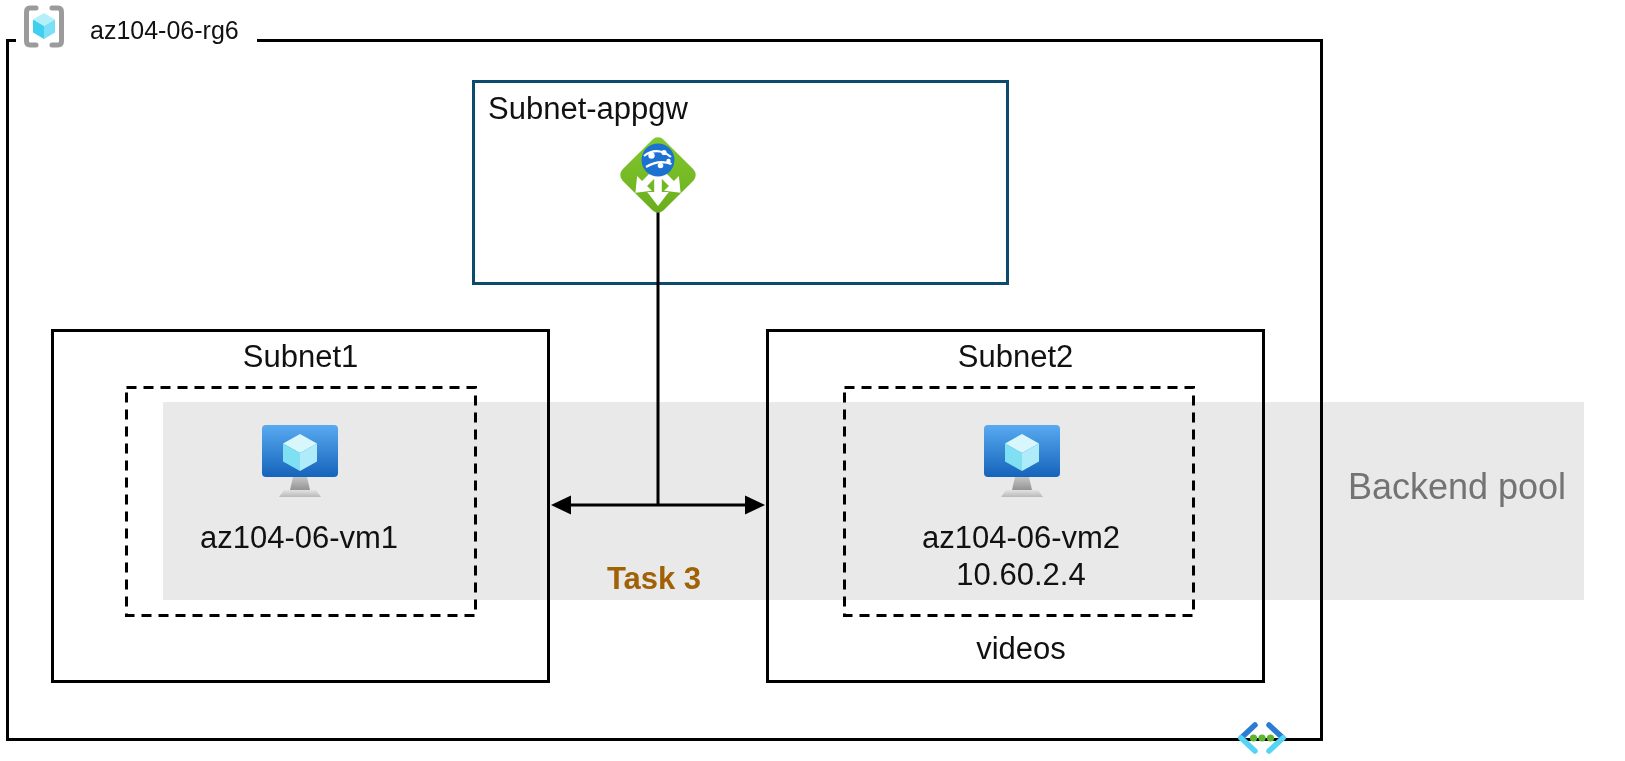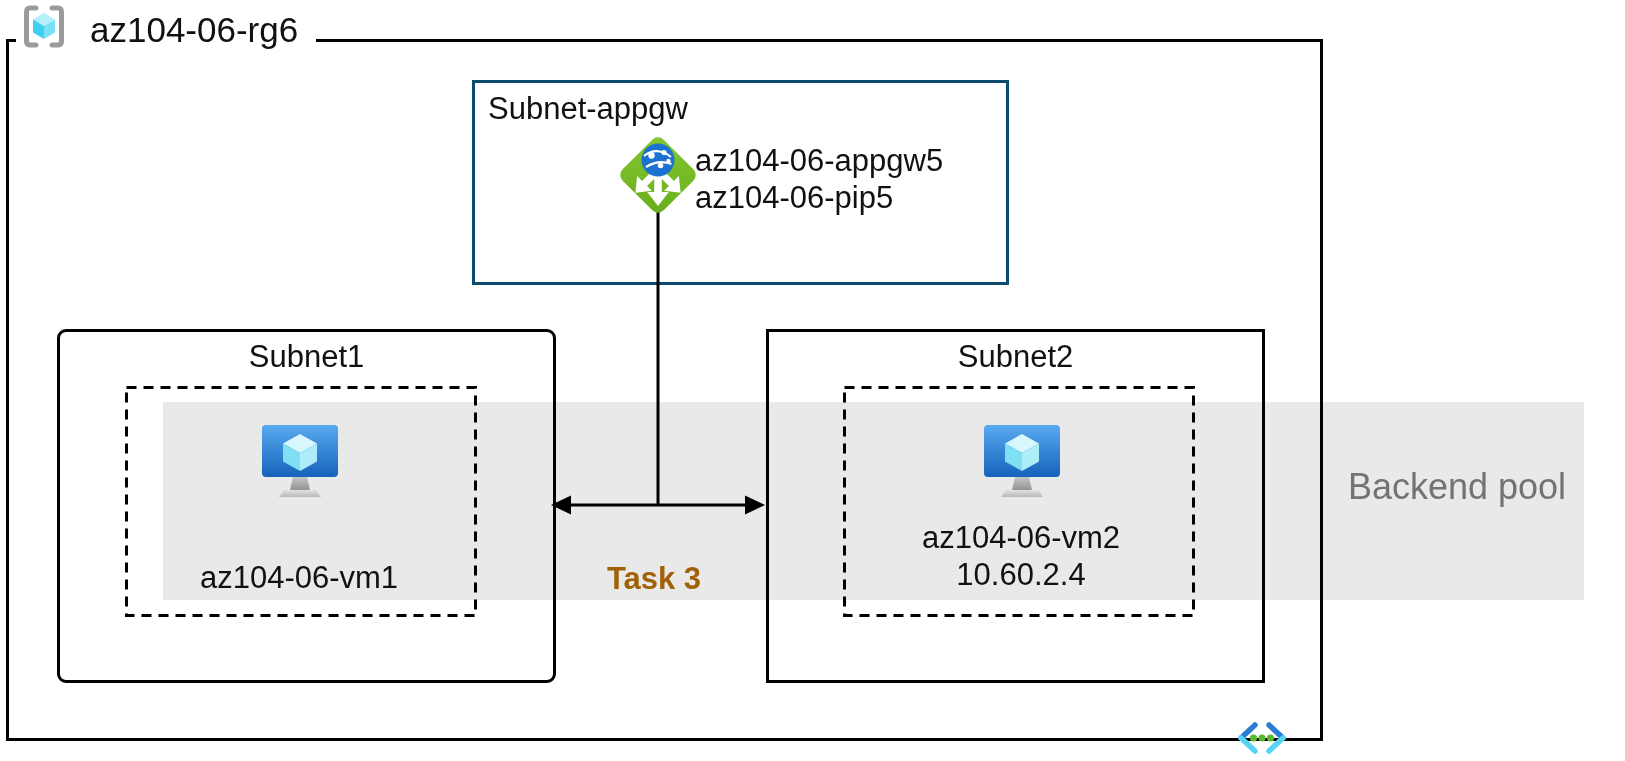--- a/index.html
+++ b/index.html
@@ -7,36 +7,36 @@
     position:relative;width:1625px;height:761px;background:#fff;overflow:hidden;
     font-family:"Liberation Sans","DejaVu Sans",sans-serif;color:#111;
   }
   .abs{position:absolute;}
   
   .band{left:163px;top:402px;width:1421px;height:198px;background:#e9e9e9;z-index:0;}
   .band-label{left:1330px;top:462px;width:254px;text-align:center;font-size:36px;line-height:50px;color:#737373;z-index:2;}
   
   .rg-box{left:6px;top:39px;width:1317px;height:702px;border:3px solid #000;box-sizing:border-box;z-index:1;background:transparent;}
   .rg-header{left:16px;top:2px;height:48px;display:flex;align-items:center;gap:22px;background:#fff;padding:0 18px 0 4px;z-index:3;}
-  .rg-name{font-size:35px;white-space:nowrap;margin-top:8px;}
+  .rg-name{font-size:25px;white-space:nowrap;margin-top:8px;}
   
   .appgw-box{left:472px;top:80px;width:537px;height:205px;border:3px solid #0c4a6e;box-sizing:border-box;z-index:1;background:transparent;}
   .appgw-title{position:absolute;left:13px;top:8px;font-size:31px;}
   .appgw-icon{left:613px;top:133px;z-index:2;}
   .appgw-labels{left:695px;top:142px;font-size:31px;line-height:37px;z-index:2;white-space:nowrap;}
   
   .subnet-box{top:329px;width:499px;height:354px;border:3px solid #000;box-sizing:border-box;z-index:1;background:transparent;}
-  .subnet1{left:57px;border-radius:9px;} .subnet2{left:766px;}
+  .subnet1{left:51px;} .subnet2{left:766px;}
   .subnet-title{position:absolute;left:0;top:7px;width:100%;text-align:center;font-size:31px;}
   .dashed{z-index:1;} .dashed svg{display:block;}
   .dashed1{left:125px;top:386px;} .dashed2{left:843px;top:386px;}
   .vm-icon{z-index:2;}
   .vm1-icon{left:261px;top:424px;} .vm2-icon{left:983px;top:424px;}
   .vm-labels{top:519px;width:300px;text-align:center;font-size:31px;line-height:37px;z-index:2;}
-  .vm1-labels{left:149px;margin-top:40px;} .vm2-labels{left:871px;}
+  .vm1-labels{left:149px;} .vm2-labels{left:871px;}
   .storage-label{top:630px;width:300px;text-align:center;font-size:31px;line-height:37px;z-index:2;}
   .storage1{left:149px;} .storage2{left:871px;}
   
   .connector{left:540px;top:205px;z-index:1;}
   .task-label{left:554px;top:560px;width:200px;text-align:center;font-size:31px;line-height:37px;font-weight:bold;color:#a16207;z-index:2;}
   .vnet-icon{left:1234px;top:716px;z-index:3;}
 </style>
 </head>
 <body>
 
@@ -87,24 +87,20 @@
     <path d="M41.5,37 h7 v19 h7 l-10.5,13 -10.5,-13 h7 z" fill="#fff" transform="rotate(-45 45 37)"></path>
     <path d="M41.2,36 h7.6 v23 h7 l-10.8,14 -10.8,-14 h7 z" fill="#fff"></path>
     <circle cx="45" cy="27" r="16.5" fill="#1b72d0"></circle>
     <path d="M31,23 Q44,13 58,24" stroke="#fff" stroke-width="2.2" fill="none"></path>
     <path d="M33,34 Q46,26 58.5,31" stroke="#fff" stroke-width="2.2" fill="none"></path>
     <circle cx="38.5" cy="22.5" r="3.2" fill="#fff"></circle>
     <circle cx="51" cy="19.5" r="2.6" fill="#fff"></circle>
     <circle cx="47.5" cy="32.5" r="2.8" fill="#fff"></circle>
     <circle cx="55.5" cy="28" r="2.2" fill="#fff"></circle>
   </svg>
-  <div class="abs appgw-labels">
-    <div>az104-06-appgw5</div>
-    <div>az104-06-pip5</div>
-  </div>
 
   <svg class="abs connector" width="240" height="312" viewBox="0 0 240 312">
     <line x1="118" y1="7" x2="118" y2="301" stroke="#000" stroke-width="3"></line>
     <line x1="26" y1="300" x2="214" y2="300" stroke="#000" stroke-width="3"></line>
     <polygon points="11,300 31,290.5 31,309.5" fill="#000"></polygon>
     <polygon points="225,300 205,290.5 205,309.5" fill="#000"></polygon>
   </svg>
   <div class="abs task-label">Task 3</div>
 
   <div class="abs subnet-box subnet1">
@@ -140,20 +136,21 @@
     <polygon points="39,10 56,19.5 39,29 22,19.5" fill="#d8f7fd"></polygon>
     <polygon points="22,19.5 39,29 39,47 22,37.5" fill="#7fe0f4"></polygon>
     <polygon points="56,19.5 39,29 39,47 56,37.5" fill="#aeecf9"></polygon>
     <polygon points="32,53 46,53 49,66 29,66" fill="url(#vmstand)"></polygon>
     <path d="M23,66 h32 l5,7 h-42 z" fill="url(#vmbase)"></path>
   </svg>
   <div class="abs vm-labels vm2-labels">
     <div>az104-06-vm2</div>
     <div>10.60.2.4</div>
   </div>
+  <div class="abs storage-label storage2">videos</div>
 
   <svg class="abs vnet-icon" width="56" height="44" viewBox="0 0 56 44">
     <path d="M21,9 L7,22" stroke="#2b7cd3" stroke-width="5.5" stroke-linecap="round" fill="none"></path>
     <path d="M7,22 L21,35" stroke="#55d4f4" stroke-width="5.5" stroke-linecap="round" fill="none"></path>
     <path d="M35,9 L49,22" stroke="#2b7cd3" stroke-width="5.5" stroke-linecap="round" fill="none"></path>
     <path d="M49,22 L35,35" stroke="#55d4f4" stroke-width="5.5" stroke-linecap="round" fill="none"></path>
     <circle cx="19.5" cy="22" r="3.6" fill="#5bb531"></circle>
     <circle cx="28" cy="22" r="3.6" fill="#5bb531"></circle>
     <circle cx="36.5" cy="22" r="3.6" fill="#5bb531"></circle>
   </svg>

